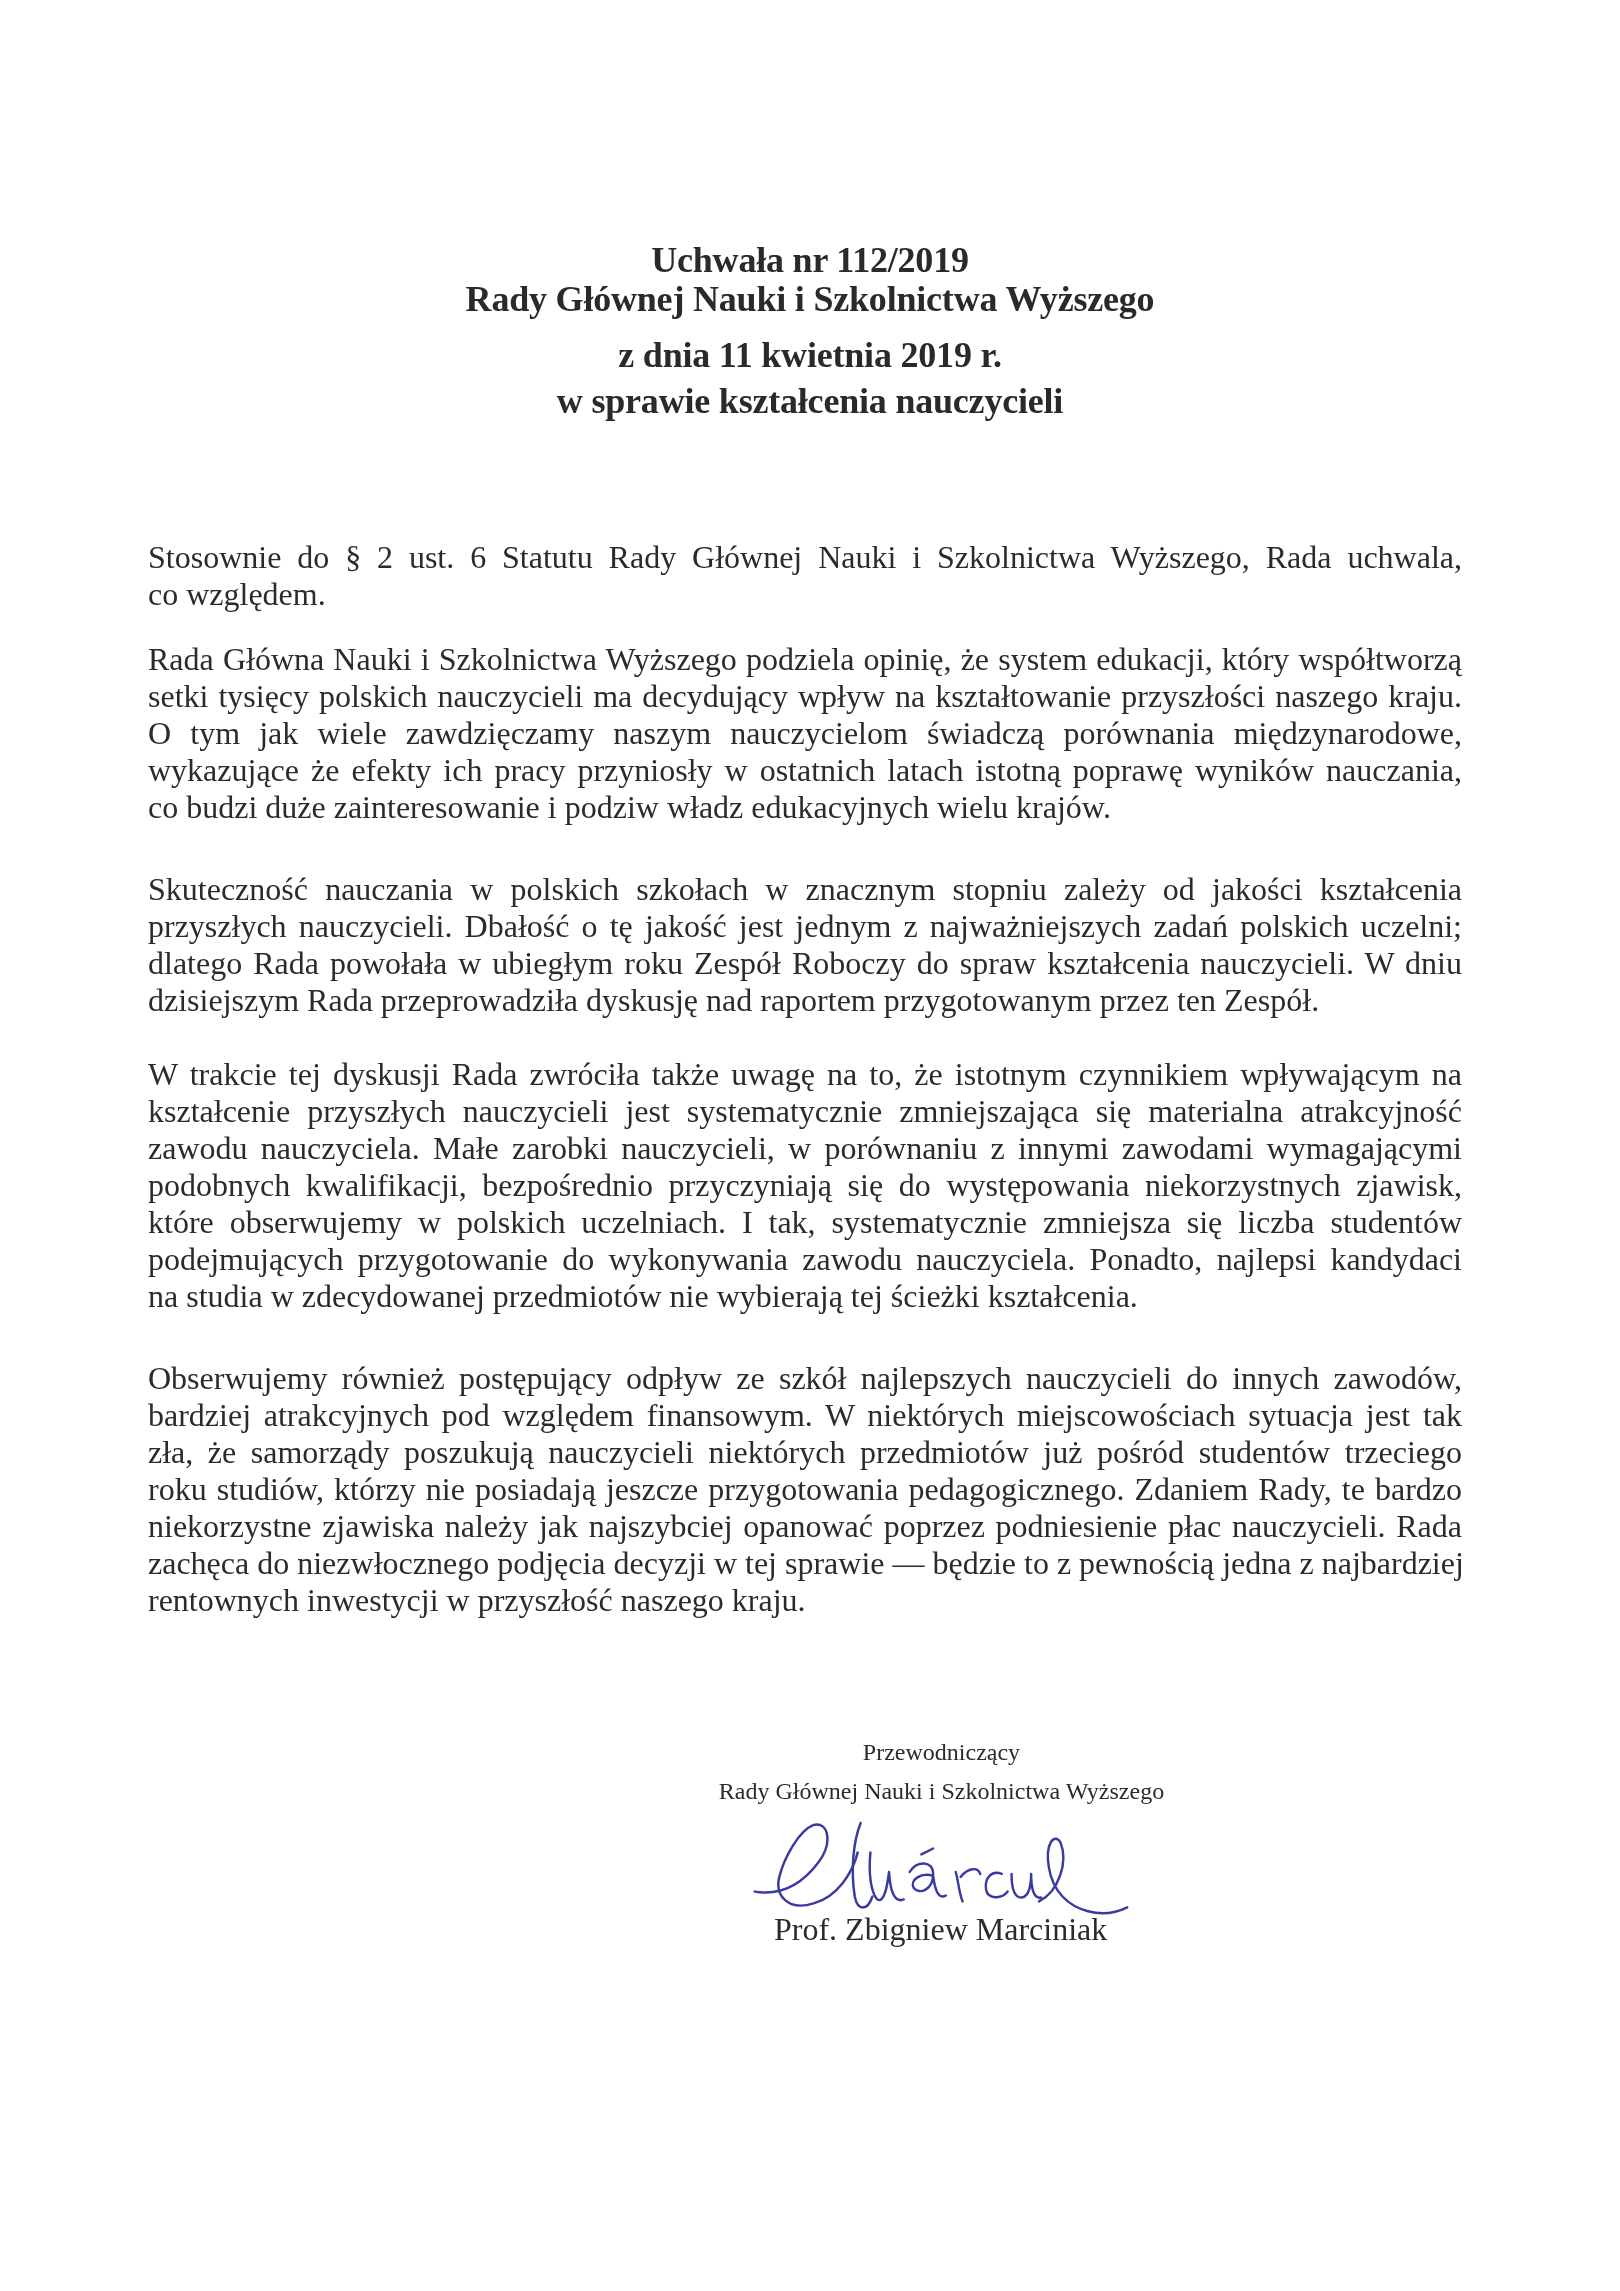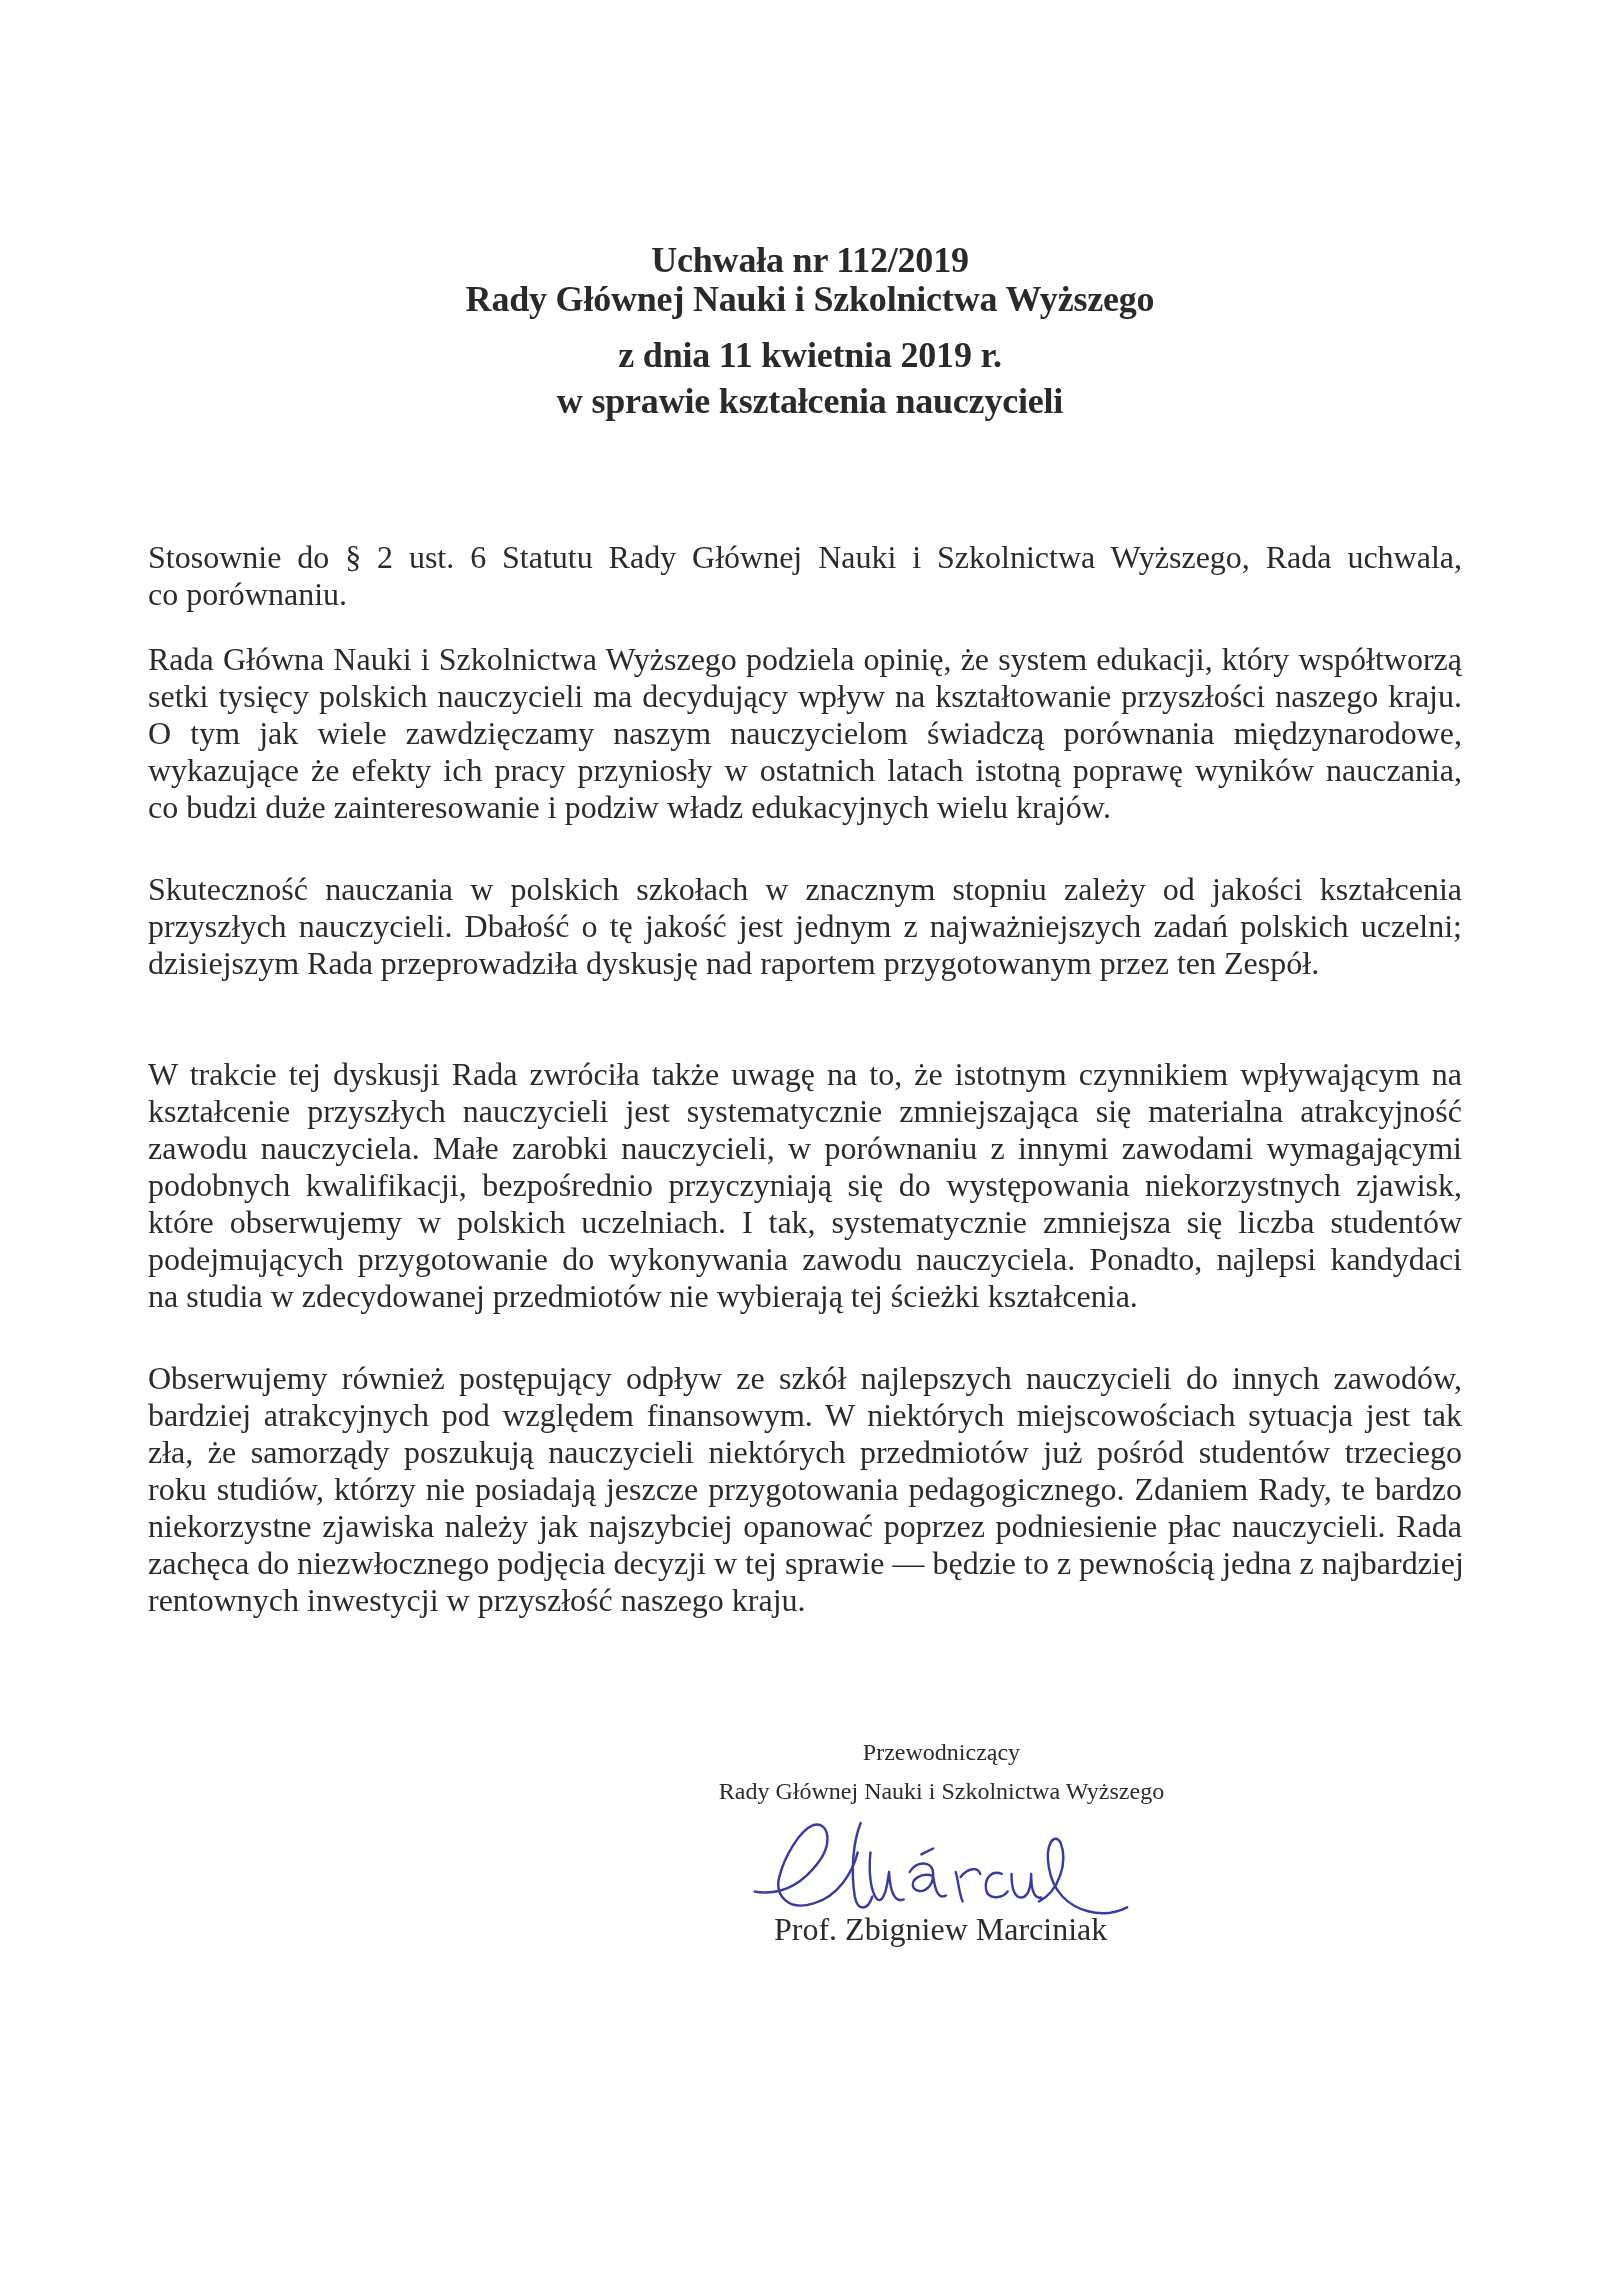--- a/index.html
+++ b/index.html
@@ -44,34 +44,35 @@
 
 <div class="page">
 
   <div class="heading h1">Uchwała nr 112/2019</div>
   <div class="heading h2">Rady Głównej Nauki i Szkolnictwa Wyższego</div>
   <div class="heading h3">z dnia 11 kwietnia 2019 r.</div>
   <div class="heading h4">w sprawie kształcenia nauczycieli</div>
 
   <div class="para p1">
     <span class="ln">Stosownie do § 2 ust. 6 Statutu Rady Głównej Nauki i Szkolnictwa Wyższego, Rada uchwala,</span>
-    <span class="ln last">co porównaniu.</span>
+    <span class="ln last">co względem.</span>
   </div>
 
   <div class="para p2">
     <span class="ln">Rada Główna Nauki i Szkolnictwa Wyższego podziela opinię, że system edukacji, który współtworzą</span>
     <span class="ln">setki tysięcy polskich nauczycieli ma decydujący wpływ na kształtowanie przyszłości naszego kraju.</span>
     <span class="ln">O tym jak wiele zawdzięczamy naszym nauczycielom świadczą porównania międzynarodowe,</span>
     <span class="ln">wykazujące że efekty ich pracy przyniosły w ostatnich latach istotną poprawę wyników nauczania,</span>
     <span class="ln last">co budzi duże zainteresowanie i podziw władz edukacyjnych wielu krajów.</span>
   </div>
 
   <div class="para p3">
     <span class="ln">Skuteczność nauczania w polskich szkołach w znacznym stopniu zależy od jakości kształcenia</span>
     <span class="ln">przyszłych nauczycieli. Dbałość o tę jakość jest jednym z najważniejszych zadań polskich uczelni;</span>
+    <span class="ln">dlatego Rada powołała w ubiegłym roku Zespół Roboczy do spraw kształcenia nauczycieli. W dniu</span>
     <span class="ln last">dzisiejszym Rada przeprowadziła dyskusję nad raportem przygotowanym przez ten Zespół.</span>
   </div>
 
   <div class="para p4">
     <span class="ln">W trakcie tej dyskusji Rada zwróciła także uwagę na to, że istotnym czynnikiem wpływającym na</span>
     <span class="ln">kształcenie przyszłych nauczycieli jest systematycznie zmniejszająca się materialna atrakcyjność</span>
     <span class="ln">zawodu nauczyciela. Małe zarobki nauczycieli, w porównaniu z innymi zawodami wymagającymi</span>
     <span class="ln">podobnych kwalifikacji, bezpośrednio przyczyniają się do występowania niekorzystnych zjawisk,</span>
     <span class="ln">które obserwujemy w polskich uczelniach. I tak, systematycznie zmniejsza się liczba studentów</span>
     <span class="ln">podejmujących przygotowanie do wykonywania zawodu nauczyciela. Ponadto, najlepsi kandydaci</span>

